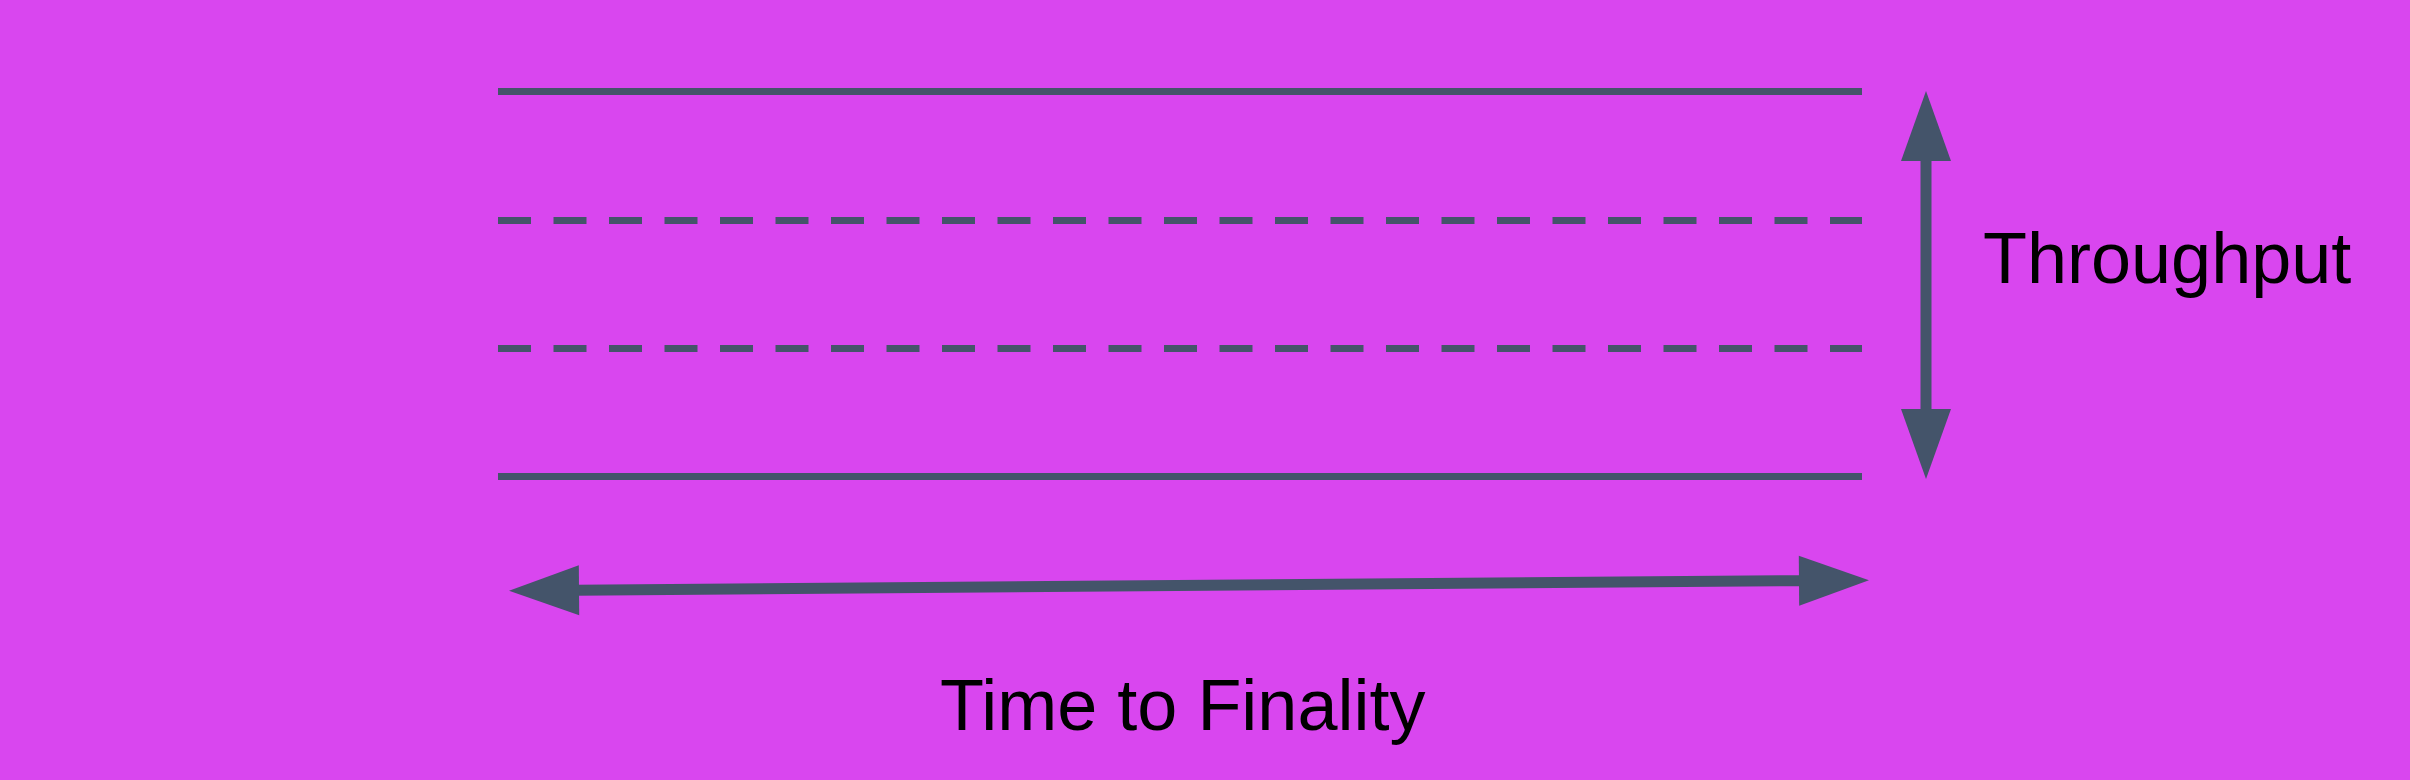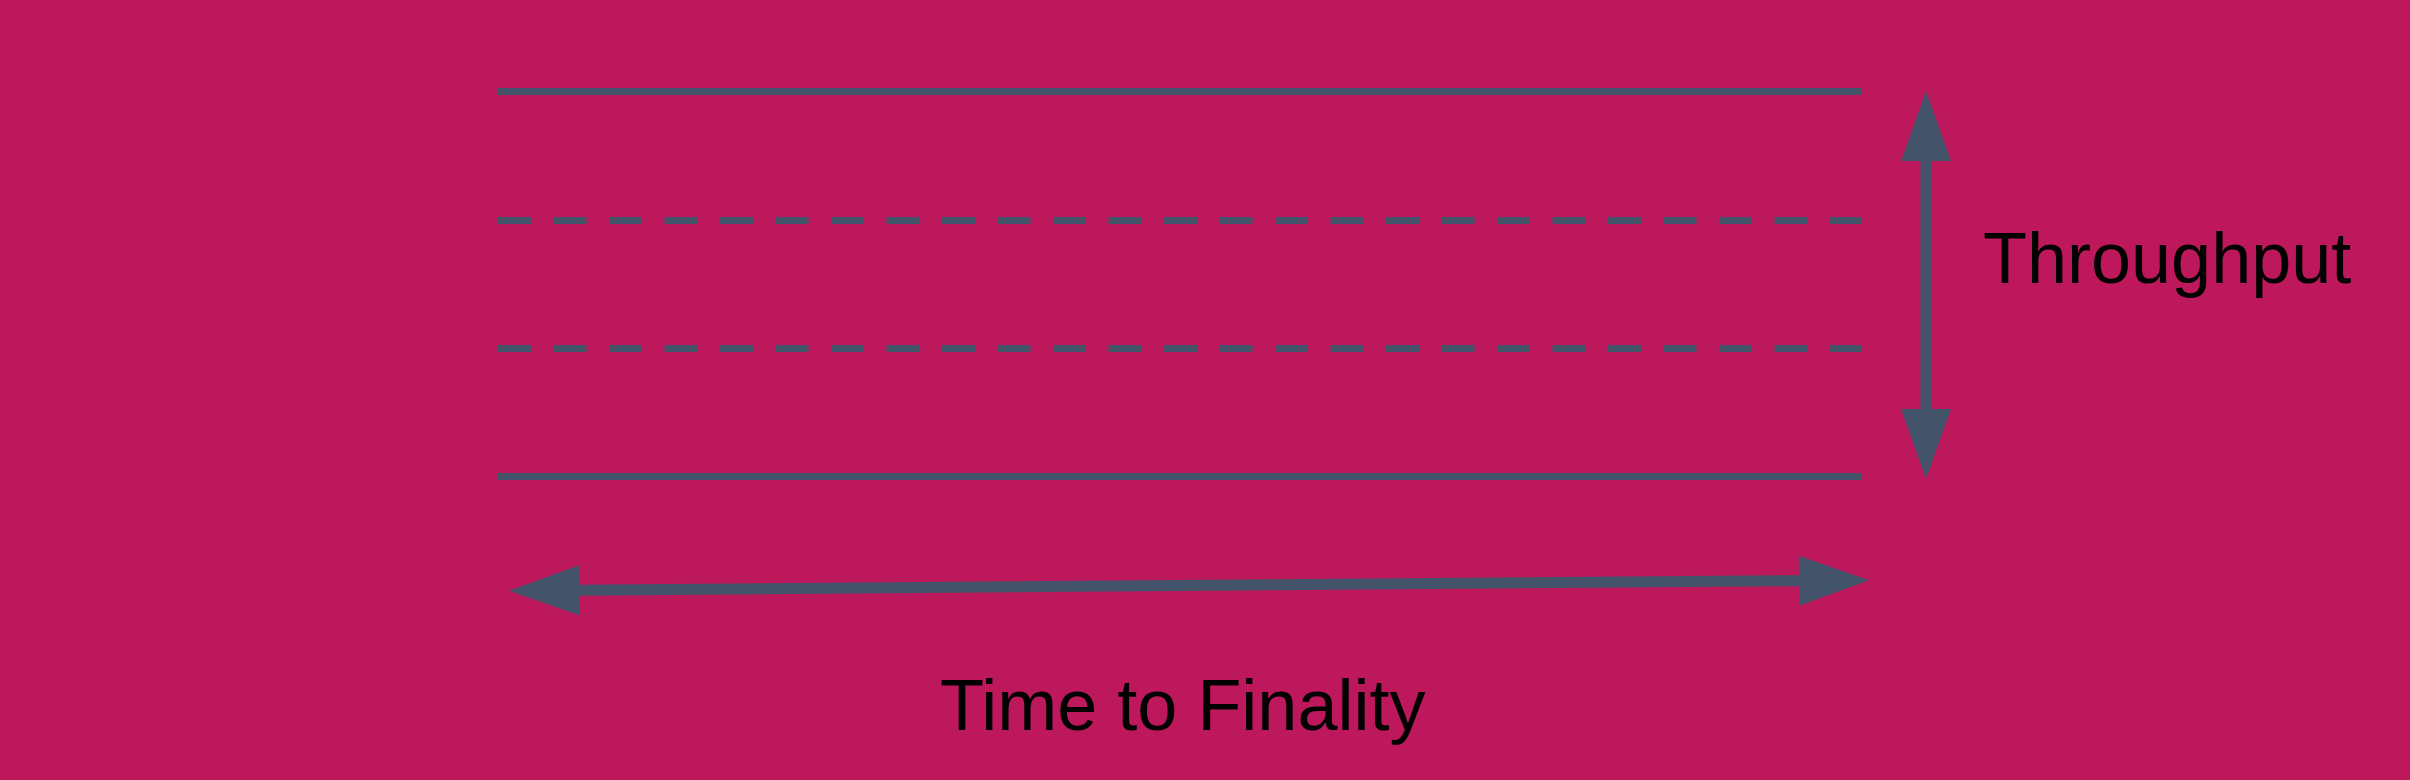--- a/index.html
+++ b/index.html
@@ -4,21 +4,21 @@
 <style>
   html, body {
     margin: 0;
     padding: 0;
     background: #ffffff;
   }
   .canvas {
     position: relative;
     width: 2410px;
     height: 780px;
-    background: #be185d;
+    background: #d946ef;
     overflow: hidden;
     font-family: "Liberation Sans", sans-serif;
   }
   svg { display: block; }
   .band-line {
     stroke: #44546A;
     stroke-width: 7;
     fill: none;
   }
   .band-line.dashed {

